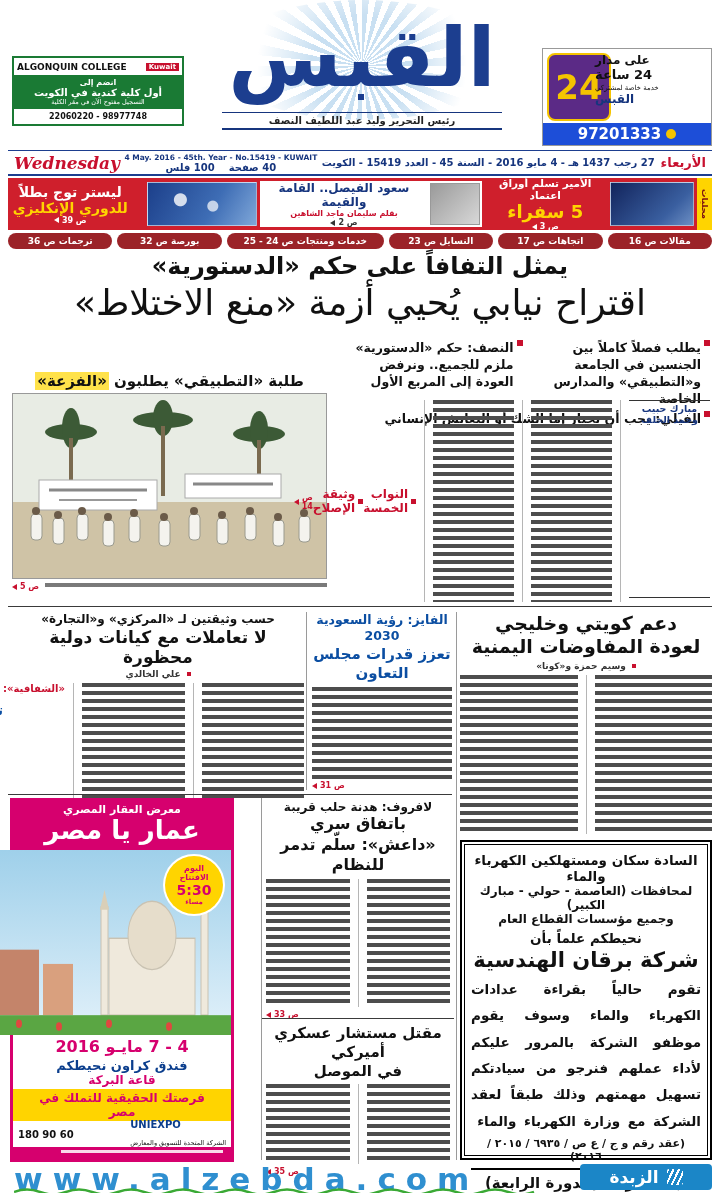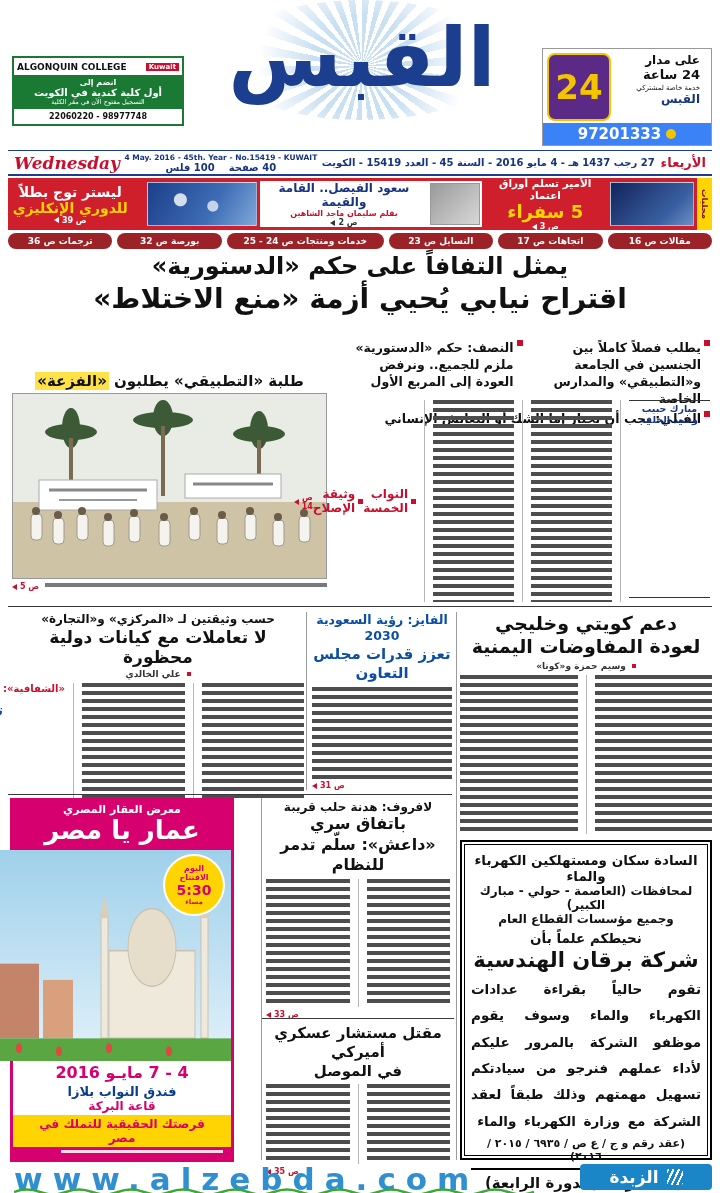--- a/index.html
+++ b/index.html
@@ -32,33 +32,33 @@
   #masthead{left:188px;top:6px;width:348px;height:140px;text-align:center}
   #burst{position:absolute;left:30px;right:30px;top:-6px;height:120px;border-radius:50%;
      background:radial-gradient(circle at 50% 55%,rgba(255,255,255,0) 0 32%,#fff 66%),
        repeating-conic-gradient(from 0deg at 50% 55%,#c9e0f2 0 6deg,#ffffff 6deg 12deg)}
   #logo{position:relative;font-size:82px;line-height:104px;font-weight:bold;color:#1c3e8f}
   #editor{position:relative;width:280px;margin:2px auto 0;border-top:1px solid #16357e;border-bottom:2px solid #16357e;
           font-size:10px;font-weight:bold;color:#222;padding:2px 0}
   #ad24{right:8px;top:48px;width:170px;height:98px;border:1px solid #999;background:#fff}
   #ad24 .purple{position:absolute;left:4px;top:4px;width:64px;height:68px;background:#5b2a86;border-radius:8px;
         display:flex;align-items:center;justify-content:center;color:#f5c400;font-size:34px;font-weight:bold;border:2px solid #f5c400}
-  #ad24 .txt{position:absolute;right:11px;top:4px;width:96px;text-align:right}
-  #ad24 .band{position:absolute;left:0;right:0;bottom:0;height:22px;background:#3b82f6;color:#fff;display:flex;
+  #ad24 .txt{position:absolute;right:20px;top:4px;width:96px;text-align:left}
+  #ad24 .band{position:absolute;left:0;right:0;bottom:0;height:22px;background:#1d4ed8;color:#fff;display:flex;
         align-items:center;justify-content:center;gap:5px;font-weight:bold;font-size:15px}
   #datebar{left:8px;right:8px;top:150px;height:26px;border-top:1px solid #1d3e8f;border-bottom:2px solid #1d3e8f;
         display:flex;direction:ltr;align-items:center;justify-content:space-between;padding:0 6px}
   #redstrip{left:8px;right:8px;top:178px;height:52px;background:#cf1f2c;display:flex;direction:rtl;align-items:stretch}
   .ph{border:1px solid rgba(255,255,255,.6)}
   #navstrip{left:8px;right:8px;top:233px;height:16px;display:flex;direction:rtl;gap:5px}
   .navpill{flex:1;background:#9b2328;border-radius:8px;color:#fff;font-size:9px;font-weight:bold;
         display:flex;align-items:center;justify-content:center;white-space:nowrap}
   
   #kicker{left:0;right:0;top:252px;font-size:24px;font-weight:bold}
-  #headline{left:0;right:0;top:282px;font-size:28px;font-weight:bold}
+  #headline{left:0;right:0;top:282px;font-size:36px;font-weight:normal}
   #bullets{left:335px;right:10px;top:340px;display:flex;flex-wrap:wrap;direction:rtl;font-size:12.5px;font-weight:bold;line-height:1.35}
   #bullets .half{width:50%;padding-left:8px;display:flex}
   #bullets .full{width:100%;display:flex;margin-top:3px}
   #photoblock{left:12px;top:372px;width:315px}
   #phototitle{font-size:15px;font-weight:bold;text-align:center;height:21px;white-space:nowrap}
   #caption{display:flex;align-items:center;gap:6px;margin-top:3px}
   #bodycols{left:335px;right:10px;top:400px;height:202px}
   #byline1{border-top:1px solid #333;border-bottom:1px solid #333;font-size:9.5px;font-weight:bold;color:#16357e;
         text-align:center;padding:2px 0;margin-bottom:4px}
   
@@ -112,20 +112,21 @@
       <div style="font-size:8px;font-weight:bold">انضم إلى</div>
       <div style="font-size:10px;font-weight:bold">أول كلية كندية في الكويت</div>
       <div style="font-size:6.5px">التسجيل مفتوح الآن في مقر الكلية</div>
     </div>
     <div class="r3">22060220 - 98977748</div>
   </div>
 
   <div class="abs" id="masthead">
     <div id="burst"></div>
     <div id="logo">القبس</div>
+    <div id="editor">رئيس التحرير وليد عبد اللطيف النصف</div>
   </div>
 
   <div class="abs" id="ad24">
     <div class="purple">24</div>
     <div class="txt">
       <div style="font-size:12px;font-weight:bold">على مدار</div>
       <div style="font-size:13px;font-weight:bold">24 ساعة</div>
       <div style="font-size:7px;margin-top:2px">خدمة خاصة لمشتركي</div>
       <div style="font-size:12px;font-weight:bold;color:#16357e">القبس</div>
     </div>
@@ -402,25 +403,32 @@
           <circle cx="180" cy="124" r="3" fill="#e0483f"></circle>
       </svg>
       <div id="badge">
         <span style="font-size:8px">اليوم</span>
         <span style="font-size:8px">الافتتاح</span>
         <span style="font-size:14px" dir="ltr">5:30</span>
         <span style="font-size:7px">مساء</span>
       </div>
     </div>
     <div class="dates" dir="rtl">4 - 7 مايـو 2016</div>
-    <div class="venue1">فندق النواب بلازا</div>
+    <div class="venue1">فندق كراون نحيطكم</div>
     <div class="venue2">قاعة البركة</div>
     <div class="tag">
       <span>فرصتك الحقيقية</span>
       <span>للتملك في مصر</span>
+    </div>
+    <div class="foot">
+      <span>
+        <span dir="ltr" style="font-size:10px;font-weight:bold;color:#0b3e8d;display:block">UNIEXPO</span>
+        <span style="font-size:6.5px">الشركة المتحدة للتسويق والمعارض</span>
+      </span>
+      <span dir="ltr" style="font-size:10px;font-weight:bold">180 90 60</span>
     </div>
     <div class="strip">
         <div class="greek-lt" style="width:80%;height:6px"></div>
       </div>
   </div>
 
   <div class="abs" style="left:266px;top:800px;width:184px;display:flex;flex-direction:column">
     <div class="kick">لافروف: هدنة حلب قريبة</div>
     <div class="c b" style="font-size:16px;line-height:1.25">باتفاق سري</div>
     <div class="c b" style="font-size:16px;line-height:1.25;margin-top:1px">«داعش»: سلّم تدمر للنظام</div>

